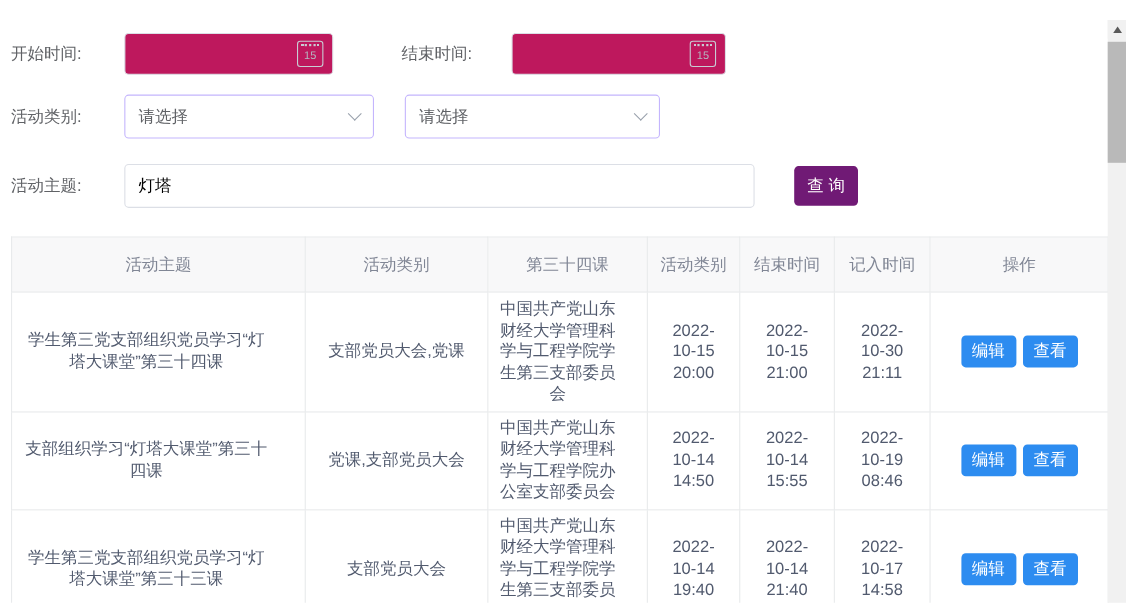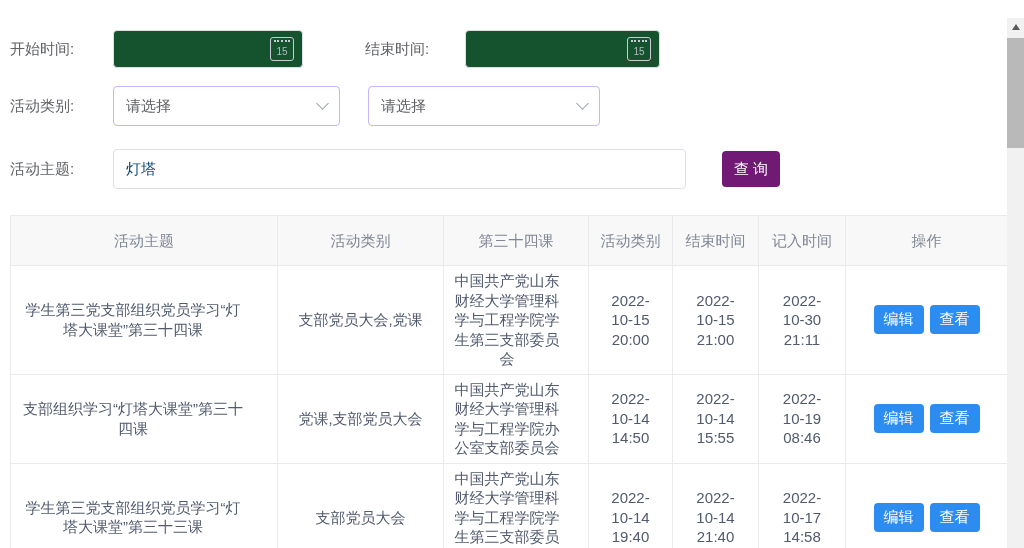--- a/index.html
+++ b/index.html
@@ -10,41 +10,41 @@
 
   
   .filter-row { display:flex; align-items:center; margin-left:10px; }
   .row-dates { margin-top:12px; height:38px; }
   .row-selects { margin-top:18px; height:40px; }
   .row-theme { margin-top:15px; height:56px; }
   .flabel { font-size:15px; color:#606266; flex-shrink:0; }
   .flabel.w1 { width:103px; }
   .flabel.w2 { width:100px; margin-left:62px; }
 
-  .date-input { height:38px; border:1px solid #dcdfe6; border-radius:4px; background:#14532d;
+  .date-input { height:38px; border:1px solid #dcdfe6; border-radius:4px; background:#be185d;
                 display:flex; align-items:center; justify-content:flex-end; padding-right:8px;
                 cursor:text; }
   .date-input.d1 { width:190px; }
   .date-input.d2 { width:195px; }
   .cal-icon { width:24px; height:24px; border:1px solid #c8ccd4; border-radius:3px;
               position:relative; display:flex; align-items:flex-end; justify-content:center;
               color:#b4b9c2; font-size:10px; line-height:1; padding-bottom:3px; }
   .cal-icon::before { content:""; position:absolute; top:2px; left:3px; right:3px; height:0;
                       border-top:2px dotted #c8ccd4; }
 
   .select-box { height:40px; border:1px solid #c4b5fd; border-radius:4px; background:#fff;
                 display:flex; align-items:center; justify-content:space-between;
                 padding:0 12px; font-size:15px; color:#606266; cursor:pointer; }
   .select-box.s1 { width:227px; }
   .select-box.s2 { width:232px; margin-left:28px; }
   .chevron { width:9px; height:9px; border-right:1.6px solid #98a0ab; border-bottom:1.6px solid #98a0ab;
              transform:rotate(45deg); margin-top:-5px; flex-shrink:0; }
 
   .theme-input { width:573px; height:40px; border:1px solid #dcdfe6; border-radius:4px;
-                 padding:0 12px; font-size:15px; color:#0c4a6e; outline:none;
+                 padding:0 12px; font-size:15px; color:#000000; outline:none;
                  font-family:"Liberation Sans", sans-serif; }
   .search-btn { margin-left:36px; width:58px; height:36px; border:none; border-radius:4px;
                 color:#fff; font-size:15px; cursor:pointer;
                 font-family:"Liberation Sans", sans-serif; }
 
   
   table.grid { margin:18px 0 0 10px; width:997px; border-collapse:collapse; table-layout:fixed;
                font-size:15px; color:#515a6e; }
   .grid th, .grid td { border:1px solid #e8eaec; padding:5px 8px; vertical-align:middle;
                        text-align:center; line-height:1.3; font-weight:normal; overflow:hidden; }

